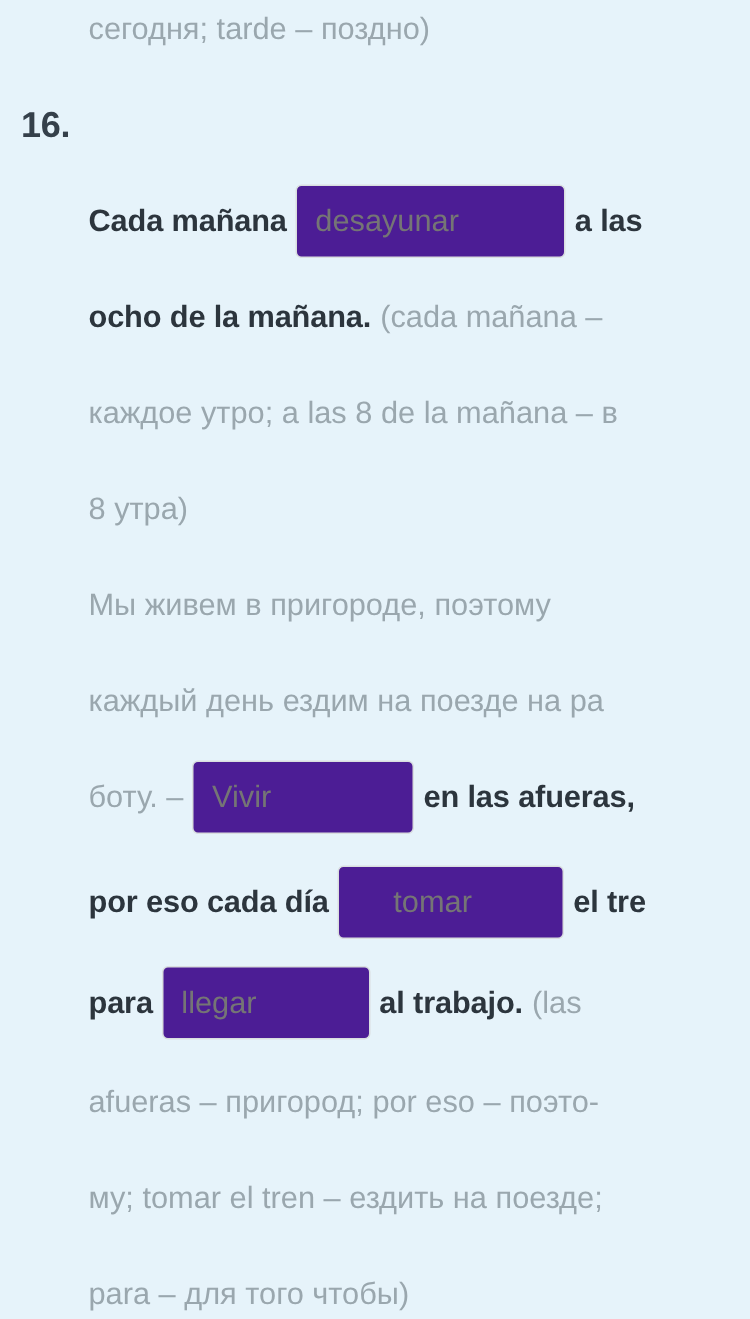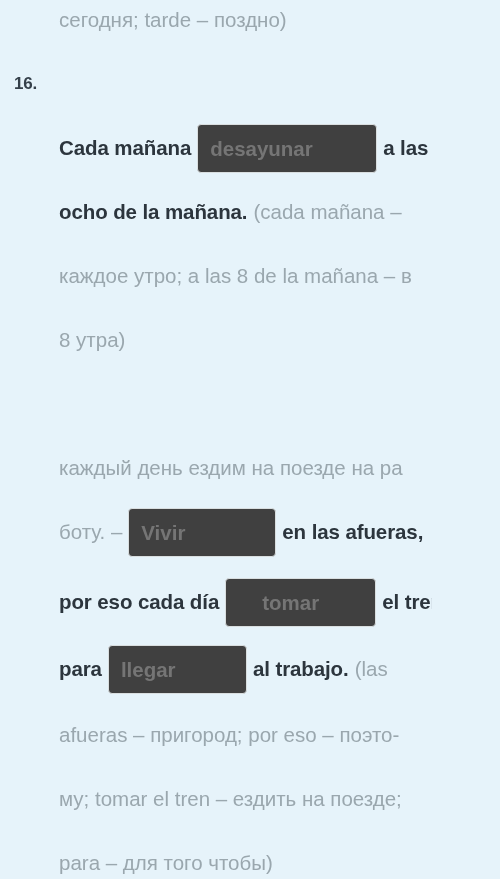--- a/index.html
+++ b/index.html
@@ -32,21 +32,21 @@
     white-space: nowrap;
     font-size: 20.5px;
     overflow: visible;
   }
   .num {
     position: absolute;
     left: 14px;
     top: 0;
     color: #35404a;
     font-weight: 700;
-    font-size: 17px;
+    font-size: 24px;
     line-height: 64px;
     letter-spacing: -0.2px;
   }
   .body-indent {
     position: absolute;
     left: 59px;
     top: 0;
     line-height: 64px;
     white-space: nowrap;
   }
@@ -57,25 +57,25 @@
   .answer {
     color: #2c353d;
     font-weight: 700;
     letter-spacing: -0.1px;
   }
   .blank {
     display: inline-block;
     vertical-align: middle;
     box-sizing: border-box;
     height: 49px;
-    background: #404040;
+    background: #4c1d95;
     border: 1px solid #d9dedf;
     border-radius: 4px;
     color: #a9aeb0;
-    font-weight: 700;
+    font-weight: 400;
     font-size: 20.5px;
     line-height: 47px;
     padding: 0 0 0 12px;
     margin: 0 6px;
     text-align: left;
     overflow: hidden;
     position: relative;
     top: -1px;
   }
   .blank.w-desayunar { width: 180px; }
@@ -108,20 +108,21 @@
 
   <div class="line" style="top:244px;">
     <span class="body-indent hint">каждое утро; a las 8 de la mañana – в</span>
   </div>
 
   <div class="line" style="top:308px;">
     <span class="body-indent hint">8 утра)</span>
   </div>
 
   <div class="line" style="top:372px;">
+    <span class="body-indent hint">Мы живем в пригороде, поэтому</span>
   </div>
 
   <div class="line" style="top:436px;">
     <span class="body-indent hint">каждый день ездим на поезде на ра</span>
   </div>
 
   <div class="line" style="top:500px;">
     <span class="body-indent"><span class="hint">боту. –</span><input class="blank w-vivir" type="text" placeholder="Vivir" style=""><span class="answer">en las afueras,</span></span>
   </div>
 

